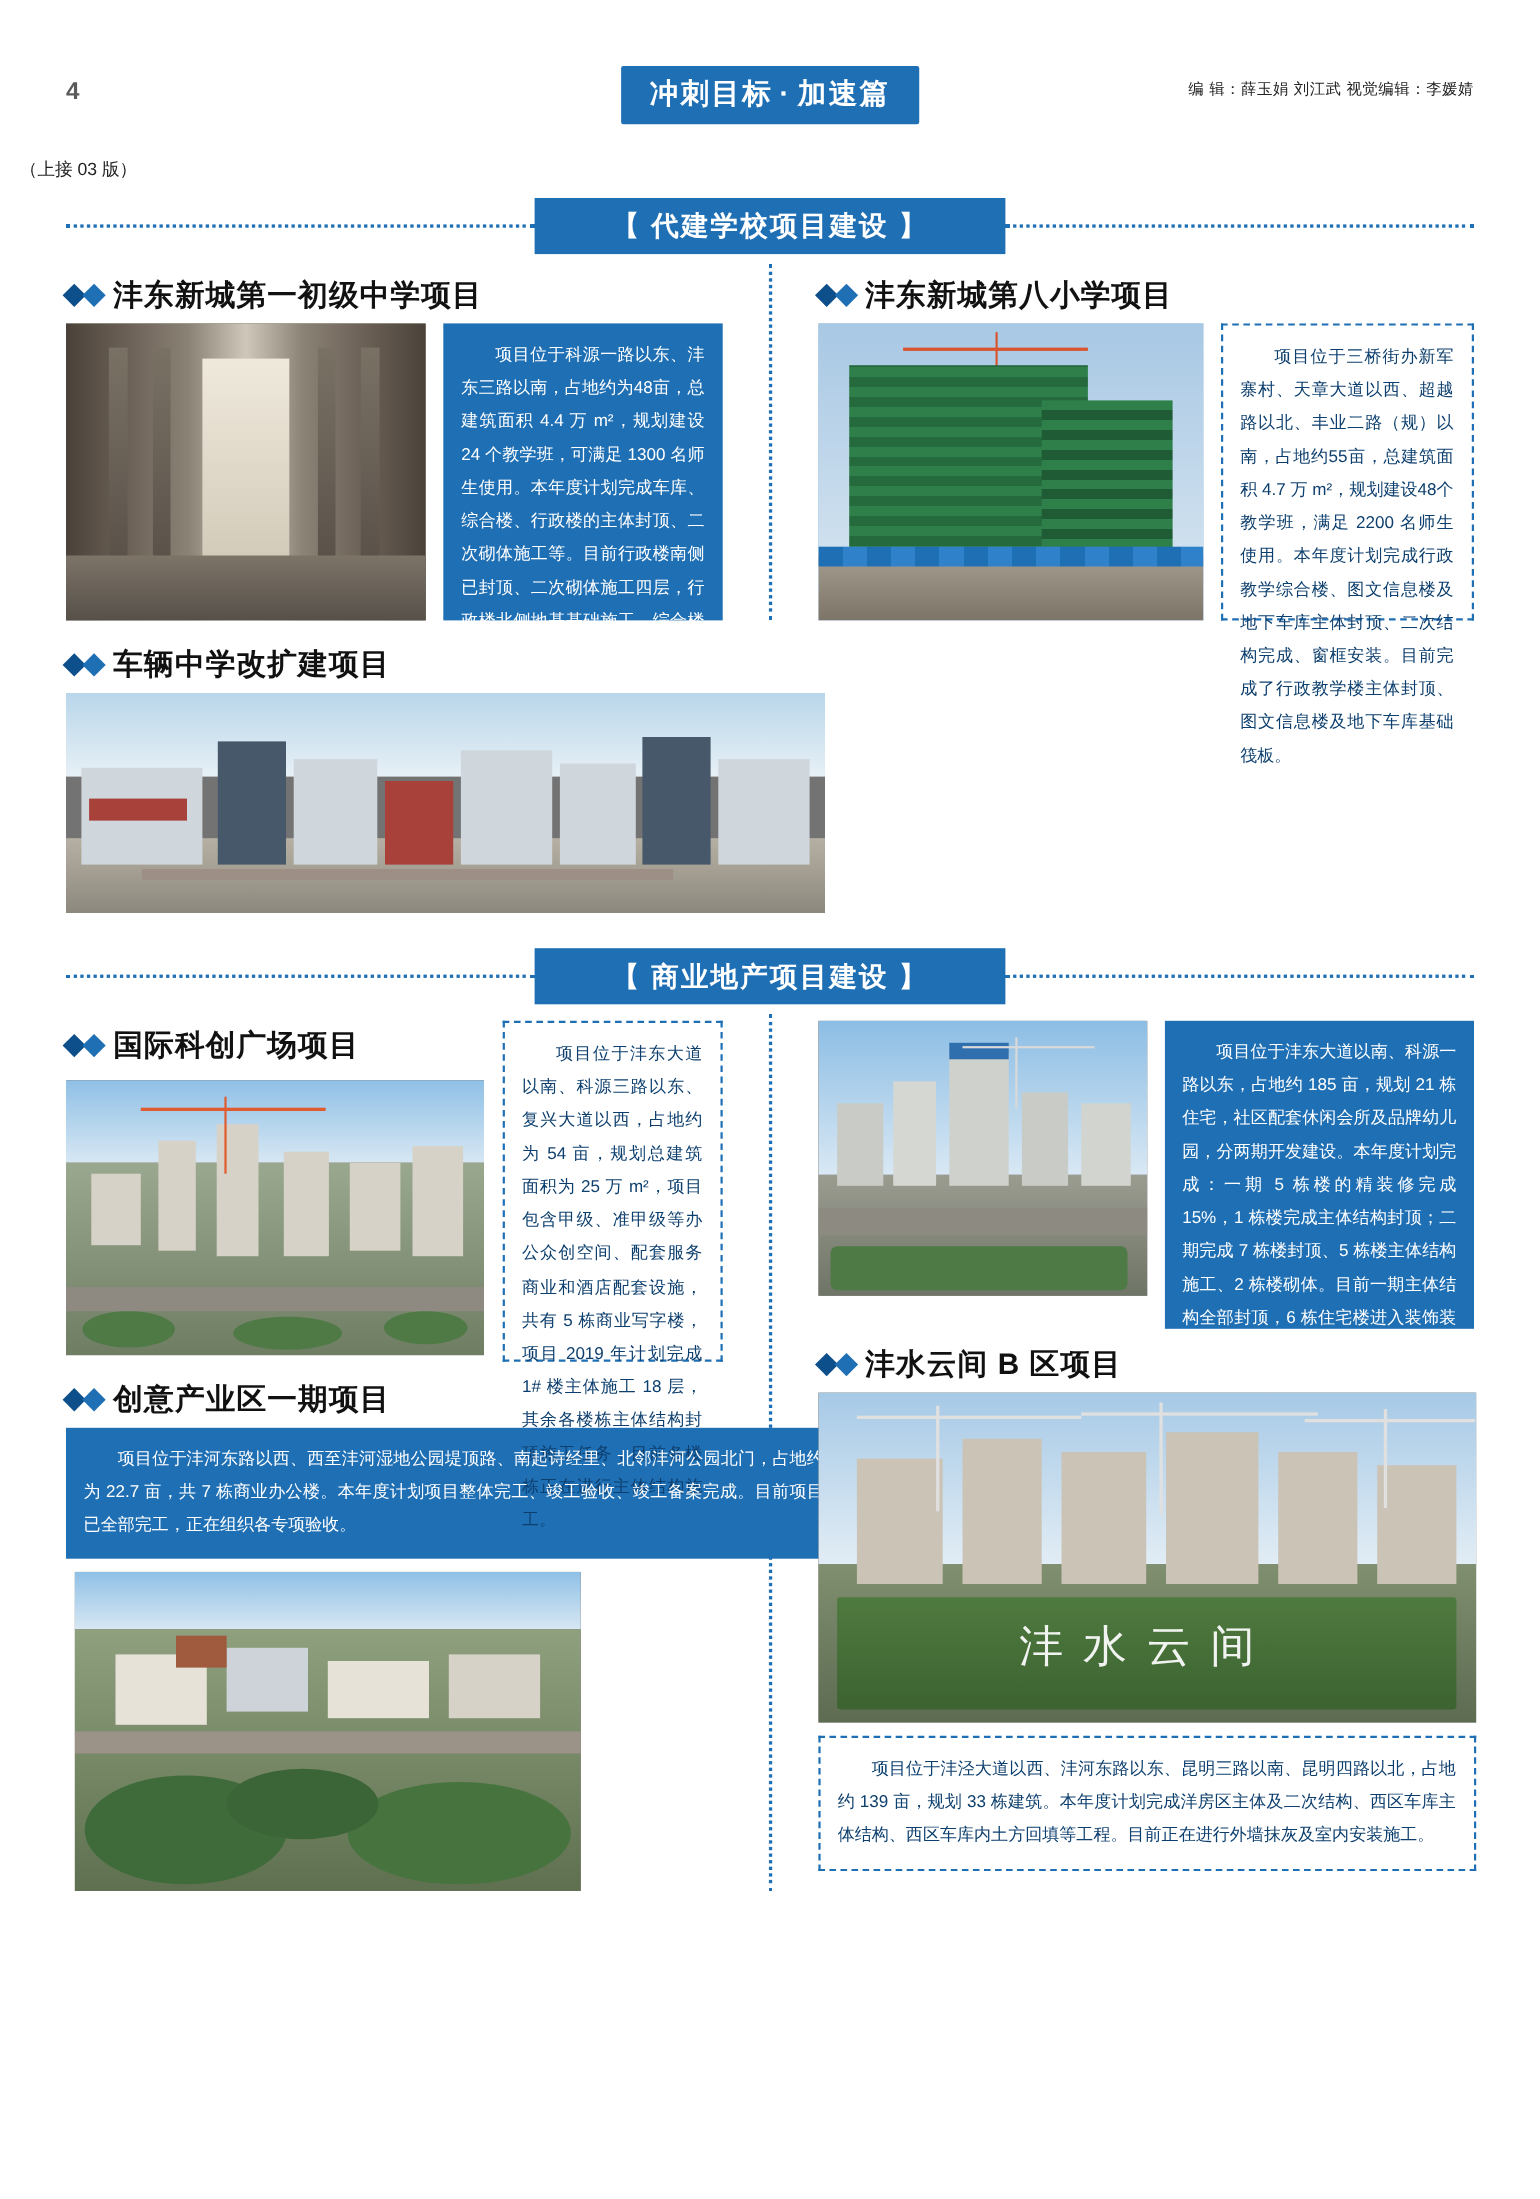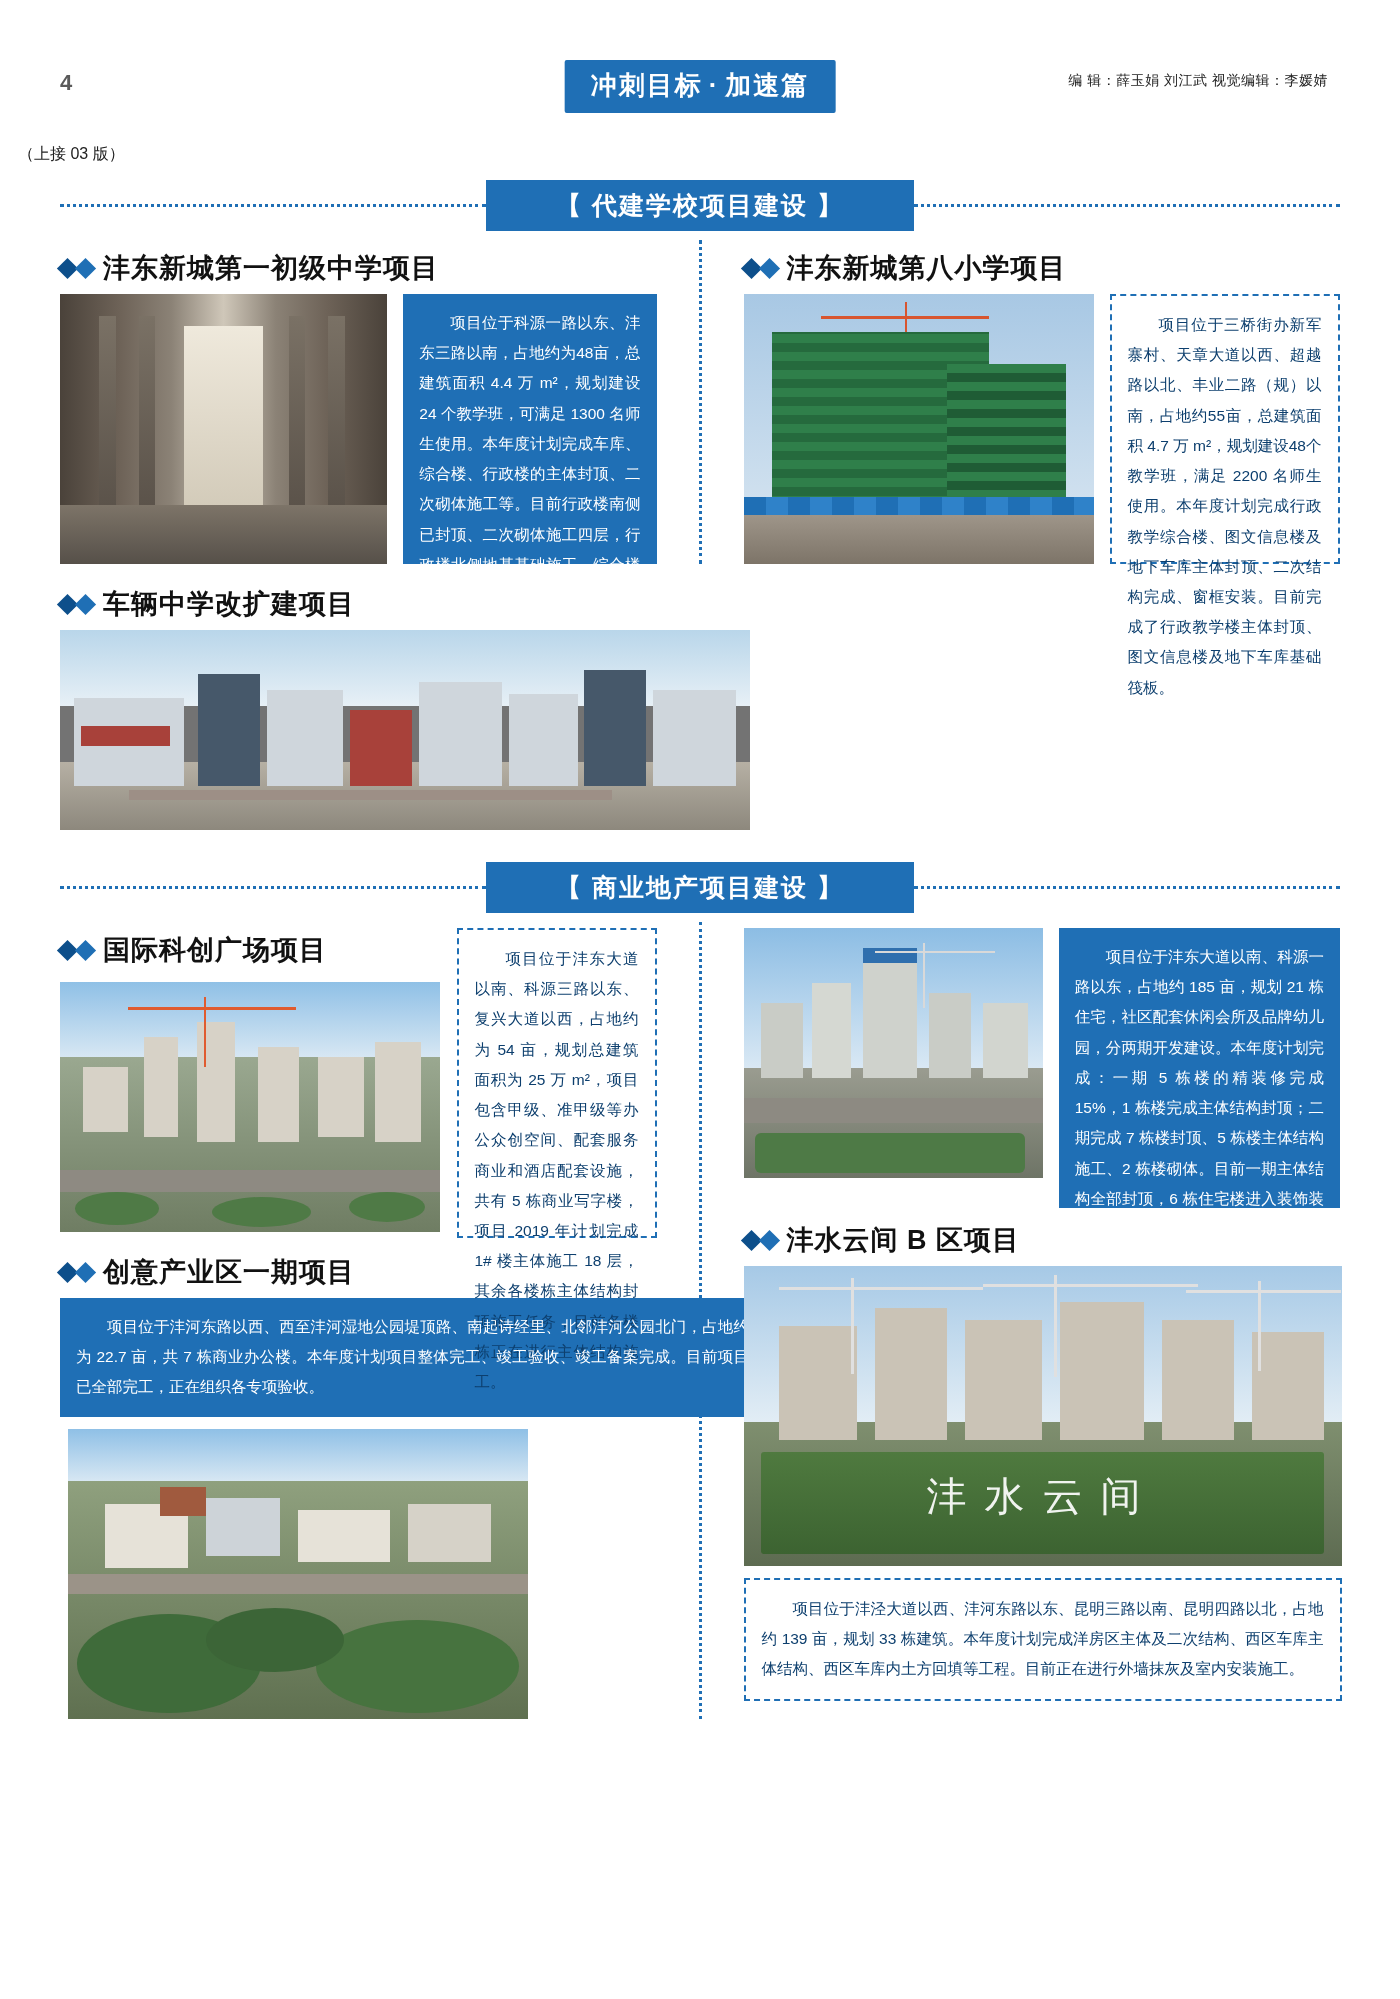--- a/index.html
+++ b/index.html
@@ -24,21 +24,21 @@
     position:absolute; left:50%; transform:translateX(-50%);
     top:12px;
     background:#1f6fb5;
     color:#fff;
     font-size:26px; font-weight:bold; letter-spacing:2px;
     padding:8px 26px 10px 26px;
     border-radius:2px;
   }
   .masthead-banner .sep { margin:0 6px; }
   .credits {
-    position:absolute; right:12px; top:24px;
+    position:absolute; right:0; top:24px;
     font-size:14px; color:#222; letter-spacing:0.5px;
   }
   .cont-note {
     position:absolute; left:18px; top:96px;
     font-size:16px; color:#222;text-align:right;
   }
 
   
   .section-banner {
     position:relative;

